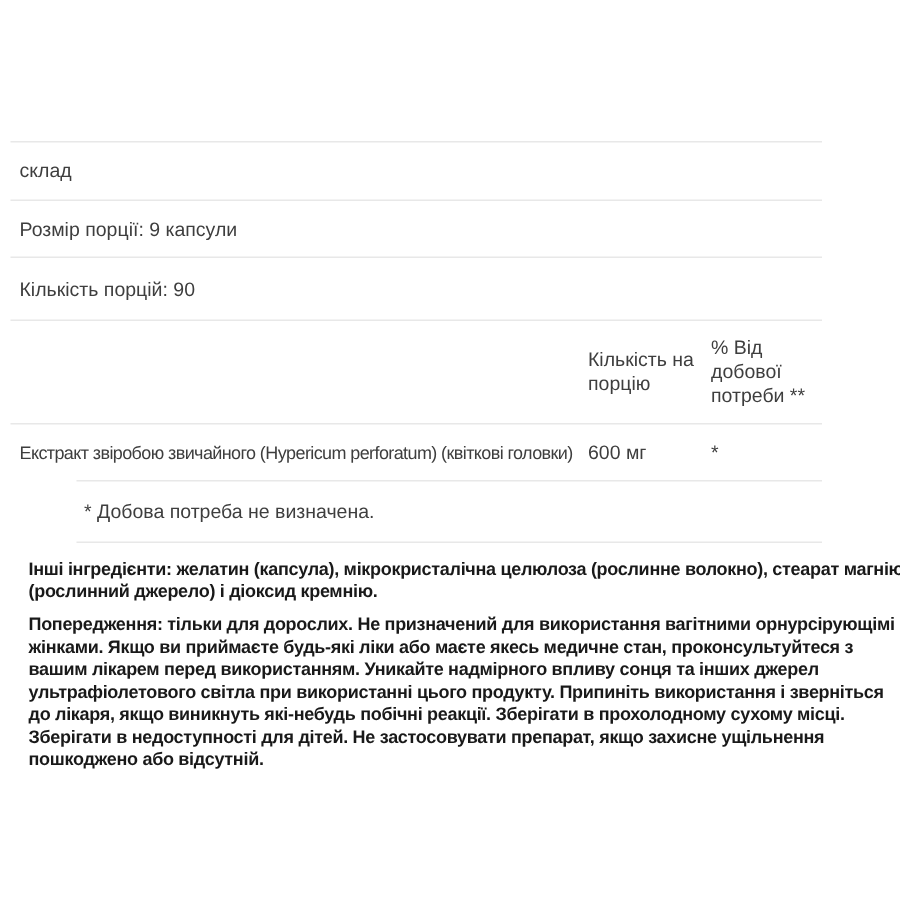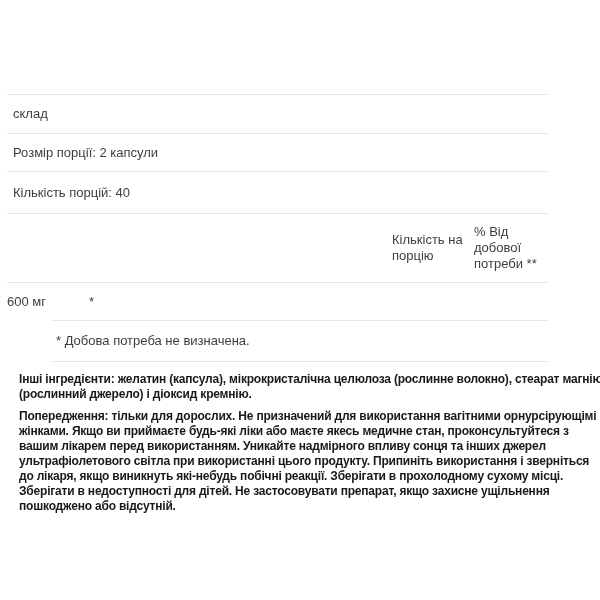--- a/index.html
+++ b/index.html
@@ -62,34 +62,35 @@
 
 <div class="page">
 
   <div class="facts-table">
 
     <div class="trow row-simple">
       <span>склад</span>
     </div>
 
     <div class="trow row-servings row-simple">
-      <span>Розмір порції: 2 капсули</span>
+      <span>Розмір порції: 9 капсули</span>
     </div>
 
     <div class="trow row-count row-simple">
-      <span>Кількість порцій: 40</span>
+      <span>Кількість порцій: 90</span>
     </div>
 
     <div class="trow row-header">
       <div class="c1"></div>
       <div class="c2">Кількість на порцію</div>
       <div class="c3">% Від добової потреби **</div>
     </div>
 
     <div class="trow row-data">
+      <div class="c1 ingredient-name">Екстракт звіробою звичайного (Hypericum perforatum) (квіткові головки)</div>
       <div class="c2">600 мг</div>
       <div class="c3">*</div>
     </div>
 
     <div class="trow row-footnote">
       <span>* Добова потреба не визначена.</span>
     </div>
 
   </div>
 

